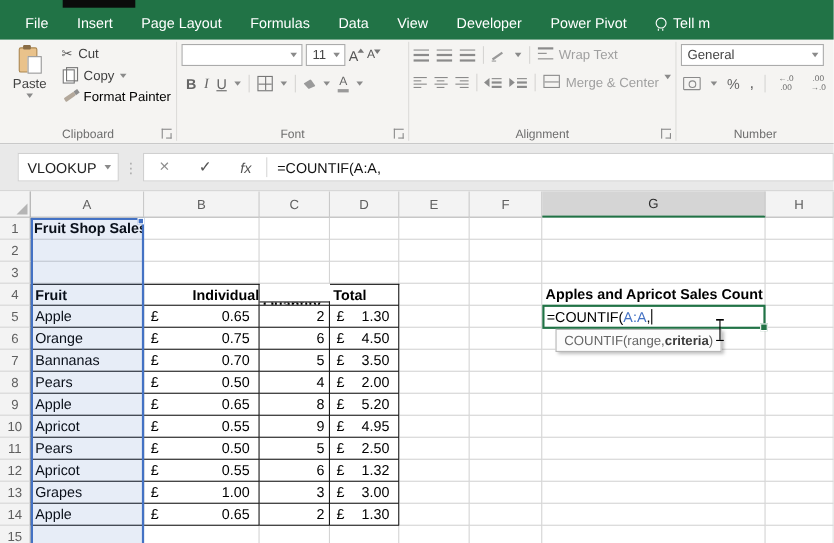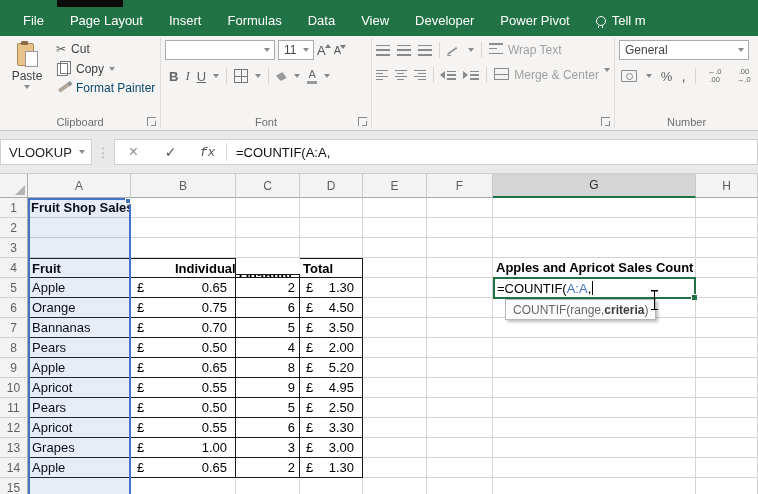--- a/index.html
+++ b/index.html
@@ -23,21 +23,21 @@
   .dda{width:0;height:0;border-left:3px solid transparent;border-right:3px solid transparent;border-top:4px solid #8a8a8a;display:inline-block}
   
   .g-clip{width:160px}
   .paste-col{width:46px;display:flex;flex-direction:column;align-items:center;font-size:12px;color:#444}
   .paste-ico{position:relative;width:21px;height:25px;margin:2px 0 2px}
   .paste-ico .bd{position:absolute;left:0;top:1px;width:15px;height:21px;background:#e9c28b;border:1px solid #ab8751;border-radius:2px}
   .paste-ico .cl{position:absolute;left:4px;top:-1px;width:7px;height:4px;background:#8a6d45;border-radius:1px}
   .paste-ico .pg{position:absolute;right:0;bottom:0;width:11px;height:14px;background:#fff;border:1px solid #979797}
   .clip-col{display:flex;flex-direction:column;gap:5px;margin-left:6px;margin-top:2px}
   .rbtn{display:flex;align-items:center;gap:5px;font-size:12px;color:#3f3f3f;white-space:nowrap}
-  .rbtn.dis{color:#0c4a6e}
+  .rbtn.dis{color:#000000}
   .sciss{font-size:12px;color:#555;font-family:"DejaVu Sans",sans-serif}
   .copy-ico{position:relative;width:9px;height:11px;border:1px solid #777;background:#fff;margin:2px 3px 0 1px}
   .copy-ico::after{content:'';position:absolute;left:2px;top:-3px;width:9px;height:11px;border:1px solid #777}
   .brush-ico{width:11px;height:4px;background:#b3a89b;transform:rotate(-35deg);border-radius:1px;position:relative;margin:0 2px}
   .brush-ico::after{content:'';position:absolute;right:-4px;top:0;width:4px;height:4px;background:#8f8f8f}
   
   .g-font{width:210px}
   .fg{display:flex;flex-direction:column;width:100%}
   .combo{background:#fff;border:1px solid #ababab;height:20px;display:flex;align-items:center;box-sizing:border-box;font-size:12px;color:#444;padding-left:5px;justify-content:space-between}
   .combo .dda{margin-right:4px}
@@ -73,28 +73,28 @@
   .wbtn{display:flex;align-items:flex-start;gap:5px;font-size:12px;color:#a0a0a0;white-space:nowrap}
   .mrg-ico{width:13px;height:10px;border:1px solid #8b8b8b;background:linear-gradient(#8b8b8b,#8b8b8b) 50% 50%/100% 1px no-repeat}
   
   .g-num{flex:1;min-width:0}
   .nrow2{display:flex;align-items:center;gap:9px;margin-top:8px;padding-left:2px}
   .money-ico{width:15px;height:10px;border:1px solid #8a8a8a;border-radius:1px;position:relative}
   .money-ico::after{content:'';position:absolute;left:4px;top:1.5px;width:5px;height:5px;border:1px solid #8a8a8a;border-radius:50%}
   .pct{font-size:13px;color:#666}.cma{font-size:15px;color:#666;line-height:0.5}
   .decim{font-size:7.5px;line-height:8px;color:#666;width:22px;white-space:pre-line;text-align:center}
   
-  .fbar{height:42px;background:#e9e9e9;border-bottom:1px solid #cfcfcf;display:flex;align-items:center;padding-left:0;box-sizing:content-box}
+  .fbar{height:42px;background:#e9e9e9;border-bottom:1px solid #cfcfcf;display:flex;align-items:center;padding-left:16px;box-sizing:content-box}
   .namebox{width:92px;height:26px;background:#fff;border:1px solid #d0d0d0;display:flex;align-items:center;justify-content:space-between;padding:0 6px 0 8px;font-size:13px;color:#222;box-sizing:border-box}
   .grip{width:22px;text-align:center;color:#a9a9a9;font-size:13px}
   .fwrap{flex:1;height:26px;background:#fff;border:1px solid #d0d0d0;display:flex;align-items:center;box-sizing:border-box}
   .fbtn{width:37px;text-align:center;cursor:default}
   .fbtn.x{font-size:16px;color:#8f8f8f}
   .fbtn.ok{font-size:14px;color:#555;font-family:"DejaVu Sans",sans-serif}
-  .fbtn.fx{font-size:13px;color:#555;font-family:Liberation Mono, monospace;font-style:italic}
+  .fbtn.fx{font-size:13px;color:#555;font-family:Liberation Sans, sans-serif;font-style:italic}
   .fsep{width:1px;height:18px;background:#d8d8d8}
   .ftext{padding-left:9px;font-size:13px;color:#111}
   
   .colheaders{height:24px;display:flex;background:#f3f3f3}
   .corner{width:28px;position:relative;border-right:1px solid #ababab;border-bottom:1px solid #ababab;box-sizing:border-box;background:#f3f3f3}
   .corner::after{content:'';position:absolute;right:2px;bottom:2px;width:0;height:0;border-left:10px solid transparent;border-bottom:10px solid #b5b5b5}
   .hdr{display:flex;align-items:center;justify-content:center;font-size:12px;color:#5f5f5f;border-right:1px solid #c9c9c9;border-bottom:1px solid #ababab;box-sizing:border-box}
   .hdr.active{background:#d5d5d5;border-bottom:2px solid #217346;color:#2e2e2e}
   .gridbody{position:relative;height:296px;overflow:hidden;background:#fff}
   .grow{display:flex;height:20px}
@@ -126,24 +126,24 @@
 </head>
 <body>
 
 <div class="tabbar">
   <div class="title-remnant"></div>
   <div id="tabbar-tabs" style="display:flex;align-items:flex-end">
       <div class="tab">
         <span>File</span>
       </div>
       <div class="tab">
+        <span>Insert</span>
+      </div>
+      <div class="tab">
         <span>Page Layout</span>
-      </div>
-      <div class="tab">
-        <span>Insert</span>
       </div>
       <div class="tab">
         <span>Formulas</span>
       </div>
       <div class="tab">
         <span>Data</span>
       </div>
       <div class="tab">
         <span>View</span>
       </div>
@@ -302,20 +302,21 @@
             </span>
           <span class="vsep"></span>
           <span class="wbtn">
               <span class="mrg-ico"></span>
               <span>Merge &amp; Center</span>
               <span class="dda"></span>
             </span>
         </div>
       </div>
     </div>
+    <div class="rg-label">Alignment</div>
     <span class="lnch"></span>
   </div>
   <div class="rg-div"></div>
 
   <div class="rgroup g-num">
     <div class="rg-body">
       <div class="fg">
         <div class="combo" style="width:130px">
             <span>General</span>
             <span class="dda"></span>
@@ -574,21 +575,21 @@
         </div>
         <div class="cell tb money" style="width: 105px;">
           <span>£</span>
           <span>0.55</span>
         </div>
         <div class="cell tb qty" style="width: 64px;">
           <span>6</span>
         </div>
         <div class="cell tb money" style="width: 63px;">
           <span>£</span>
-          <span>3.30</span>
+          <span>1.32</span>
         </div>
         <div class="cell" style="width: 64px;"></div>
         <div class="cell" style="width: 66px;"></div>
         <div class="cell" style="width: 203px;"></div>
         <div class="cell" style="width: 62px;"></div>
       </div>
       <div class="grow">
         <div class="rowhdr">13</div>
         <div class="cell tb tl" style="width: 103px;">
           <span>Grapes</span>

